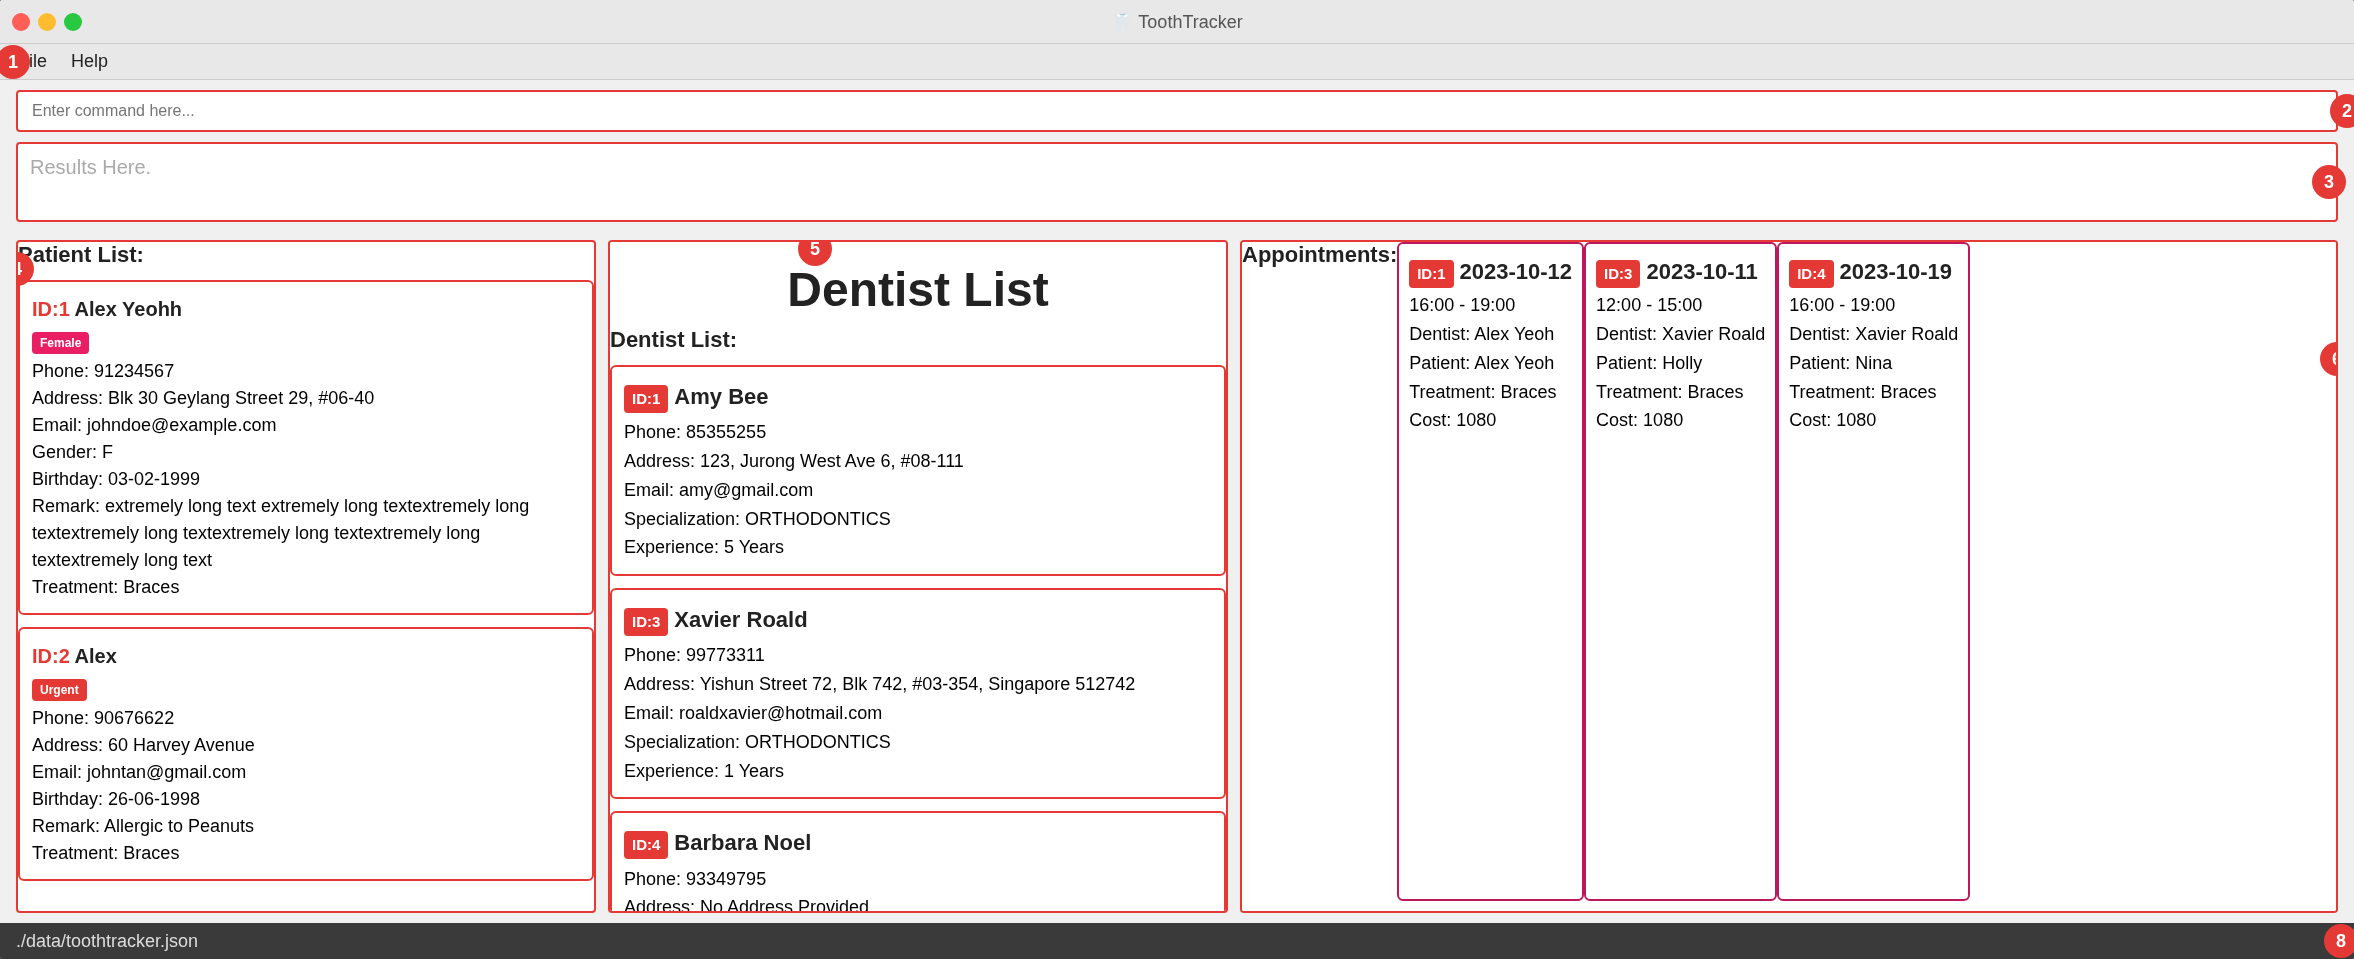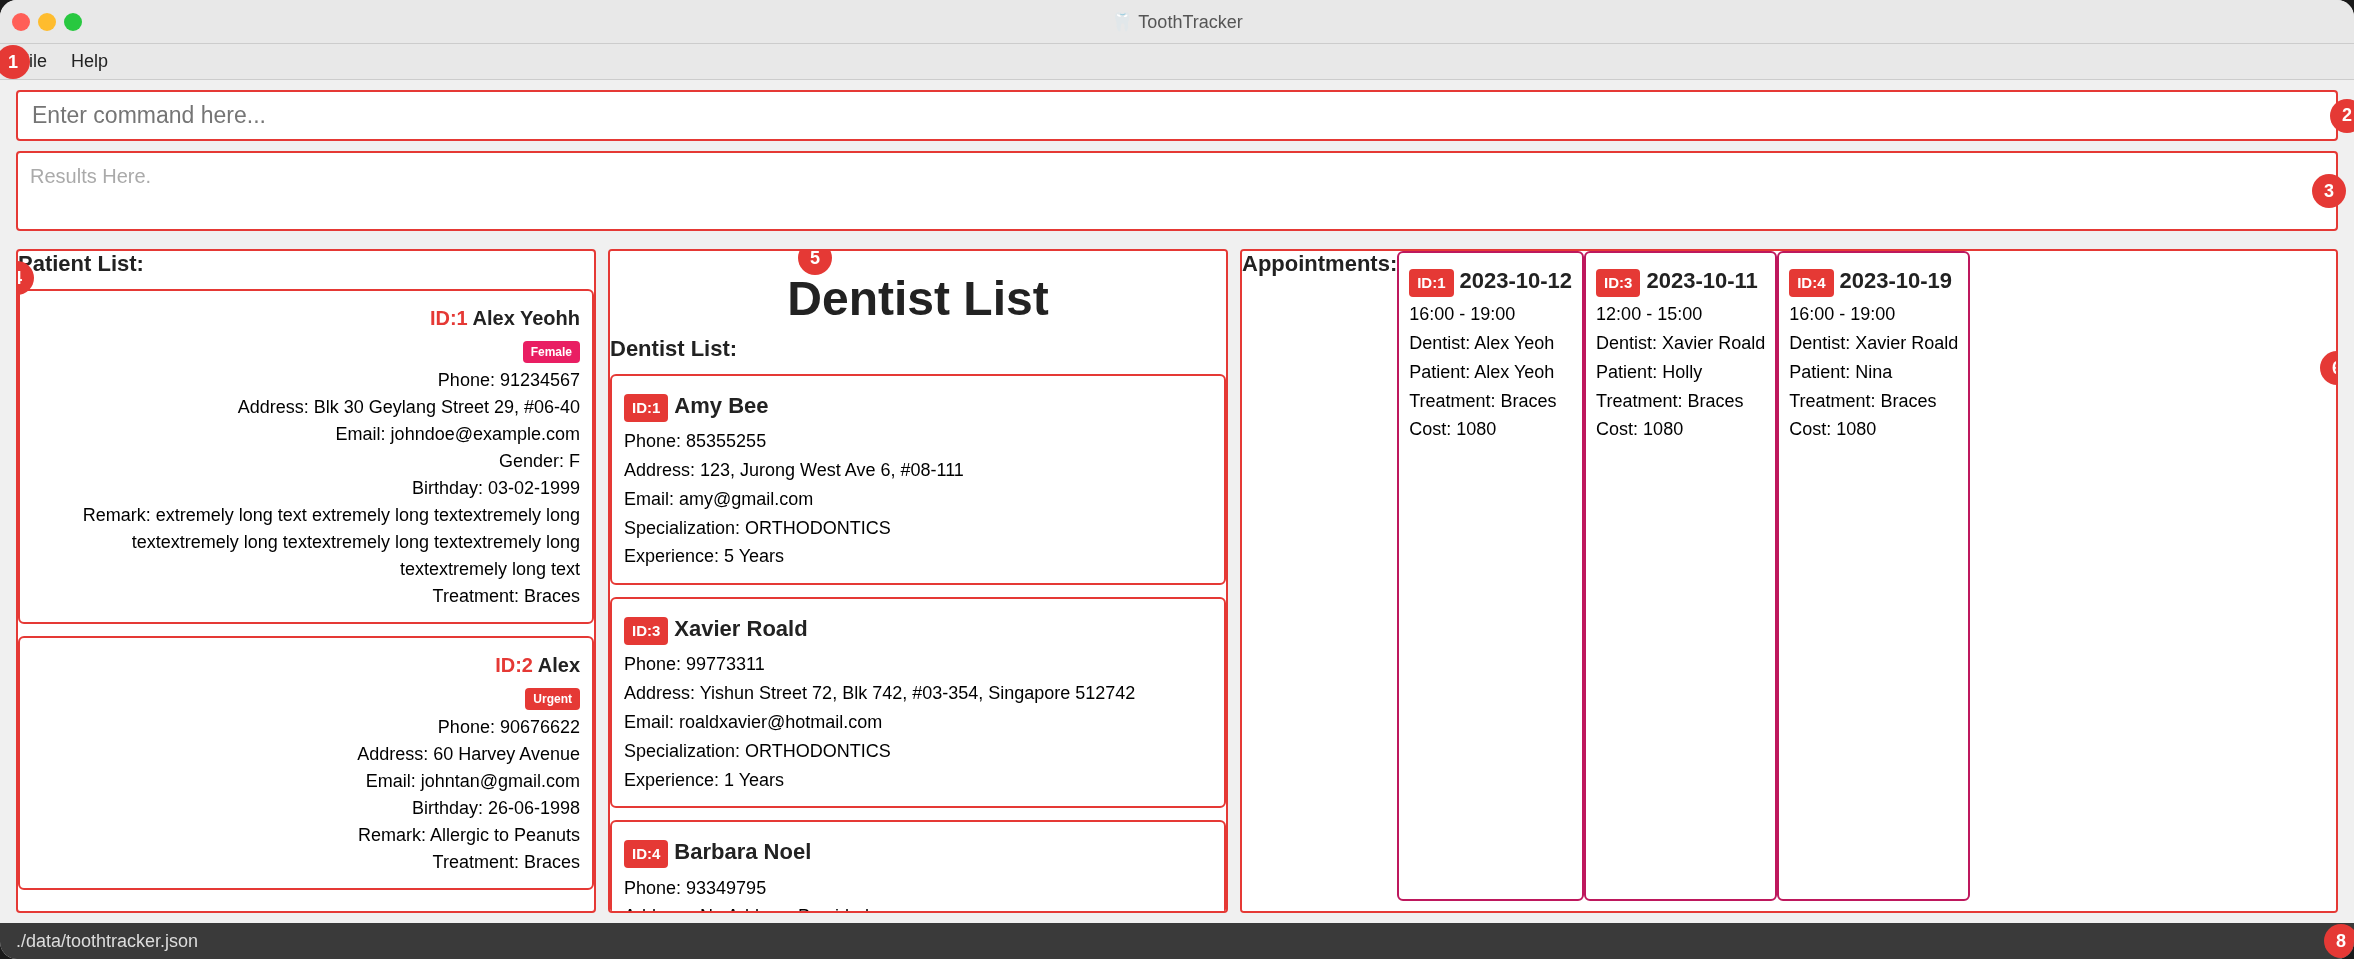--- a/index.html
+++ b/index.html
@@ -8,21 +8,21 @@
       background: #1a1a1a;
       width: 2354px;
       height: 959px;
       overflow: hidden;
       font-size: 22px;
     }
     .window {
       width: 2354px;
       height: 959px;
       background: #f0f0f0;
-      border-radius: 17px;
+      border-radius: 2px;
       overflow: hidden;
       display: flex;
       flex-direction: column;
     }
     .title-bar {
       background: #e8e8e8;
       height: 44px;
       display: flex;
       align-items: center;
       padding: 0 12px;
@@ -71,21 +71,21 @@
     .command-area {
       padding: 10px 16px;
       background: #f0f0f0;
       position: relative;
     }
     .command-input {
       width: 100%;
       border: 2px solid #e53935;
       border-radius: 4px;
       padding: 10px 14px;
-      font-size: 23px;
+      font-size: 16px;
       outline: none;
       background: white;
       color: #c2410c;
     }
     .results-area {
       margin: 0 16px;
       background: white;
       border: 2px solid #e53935;
       border-radius: 4px;
       padding: 12px;
@@ -124,21 +124,20 @@
       color: #222;
       padding: 20px 0 10px 0;
     }
     .patient-card {
       border: 2px solid #e53935;
       border-radius: 6px;
       padding: 12px;
       margin-bottom: 12px;
       font-size: 18px;
       line-height: 1.5;
-      text-align: right;
     }
     .patient-id {
       font-size: 20px;
       font-weight: 600;
       color: #222;
       margin-bottom: 4px;
     }
     .patient-id span { color: #e53935; }
     .badge {
       display: inline-block;

